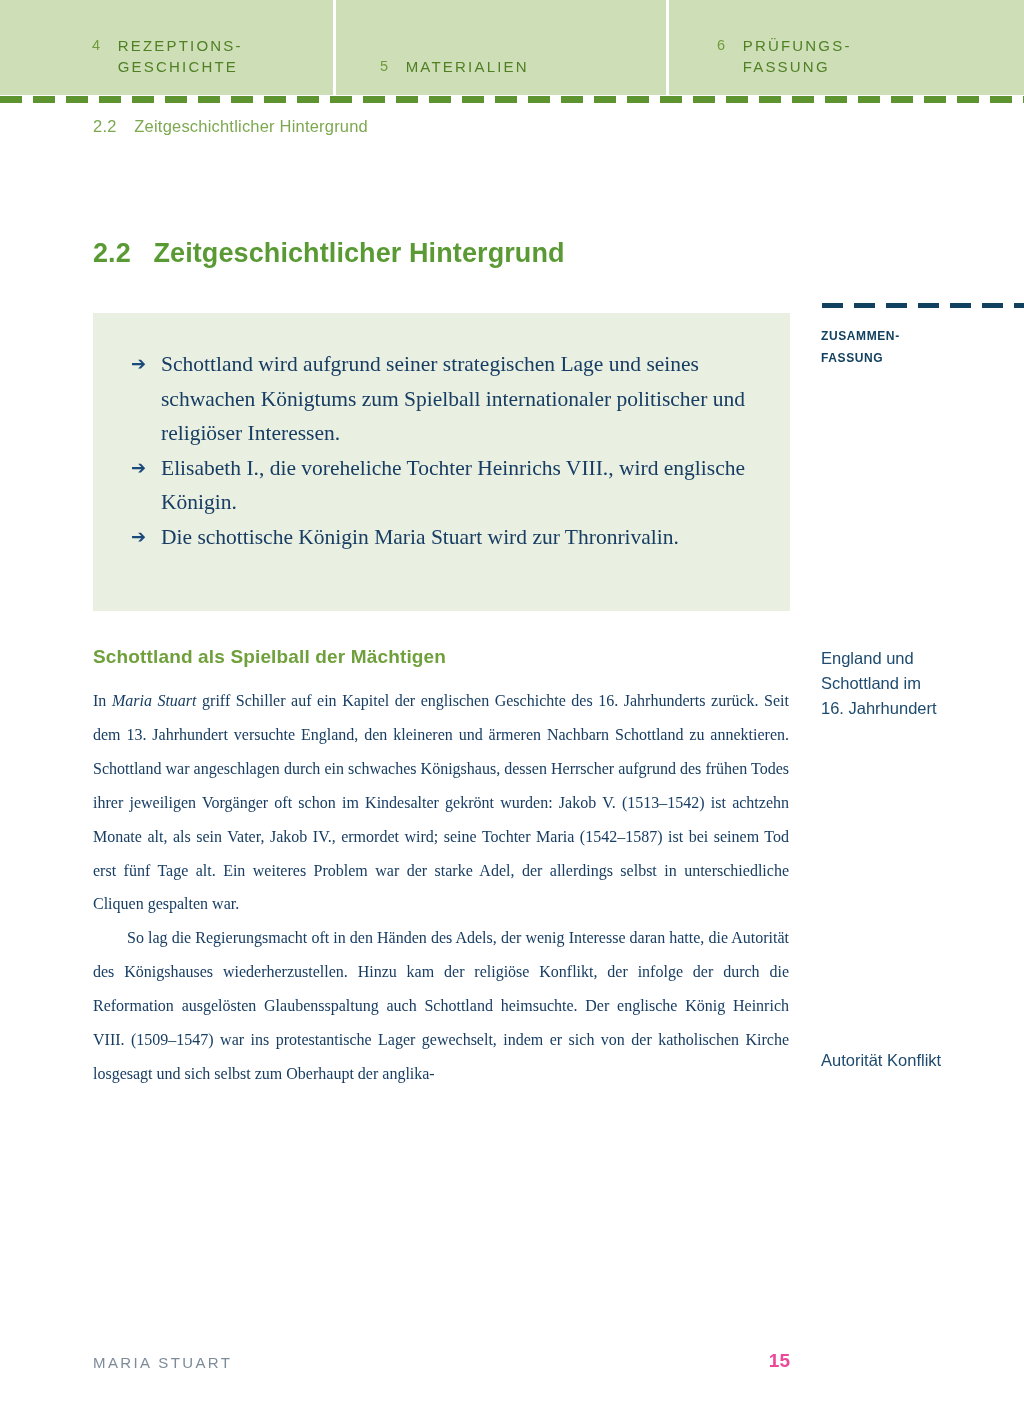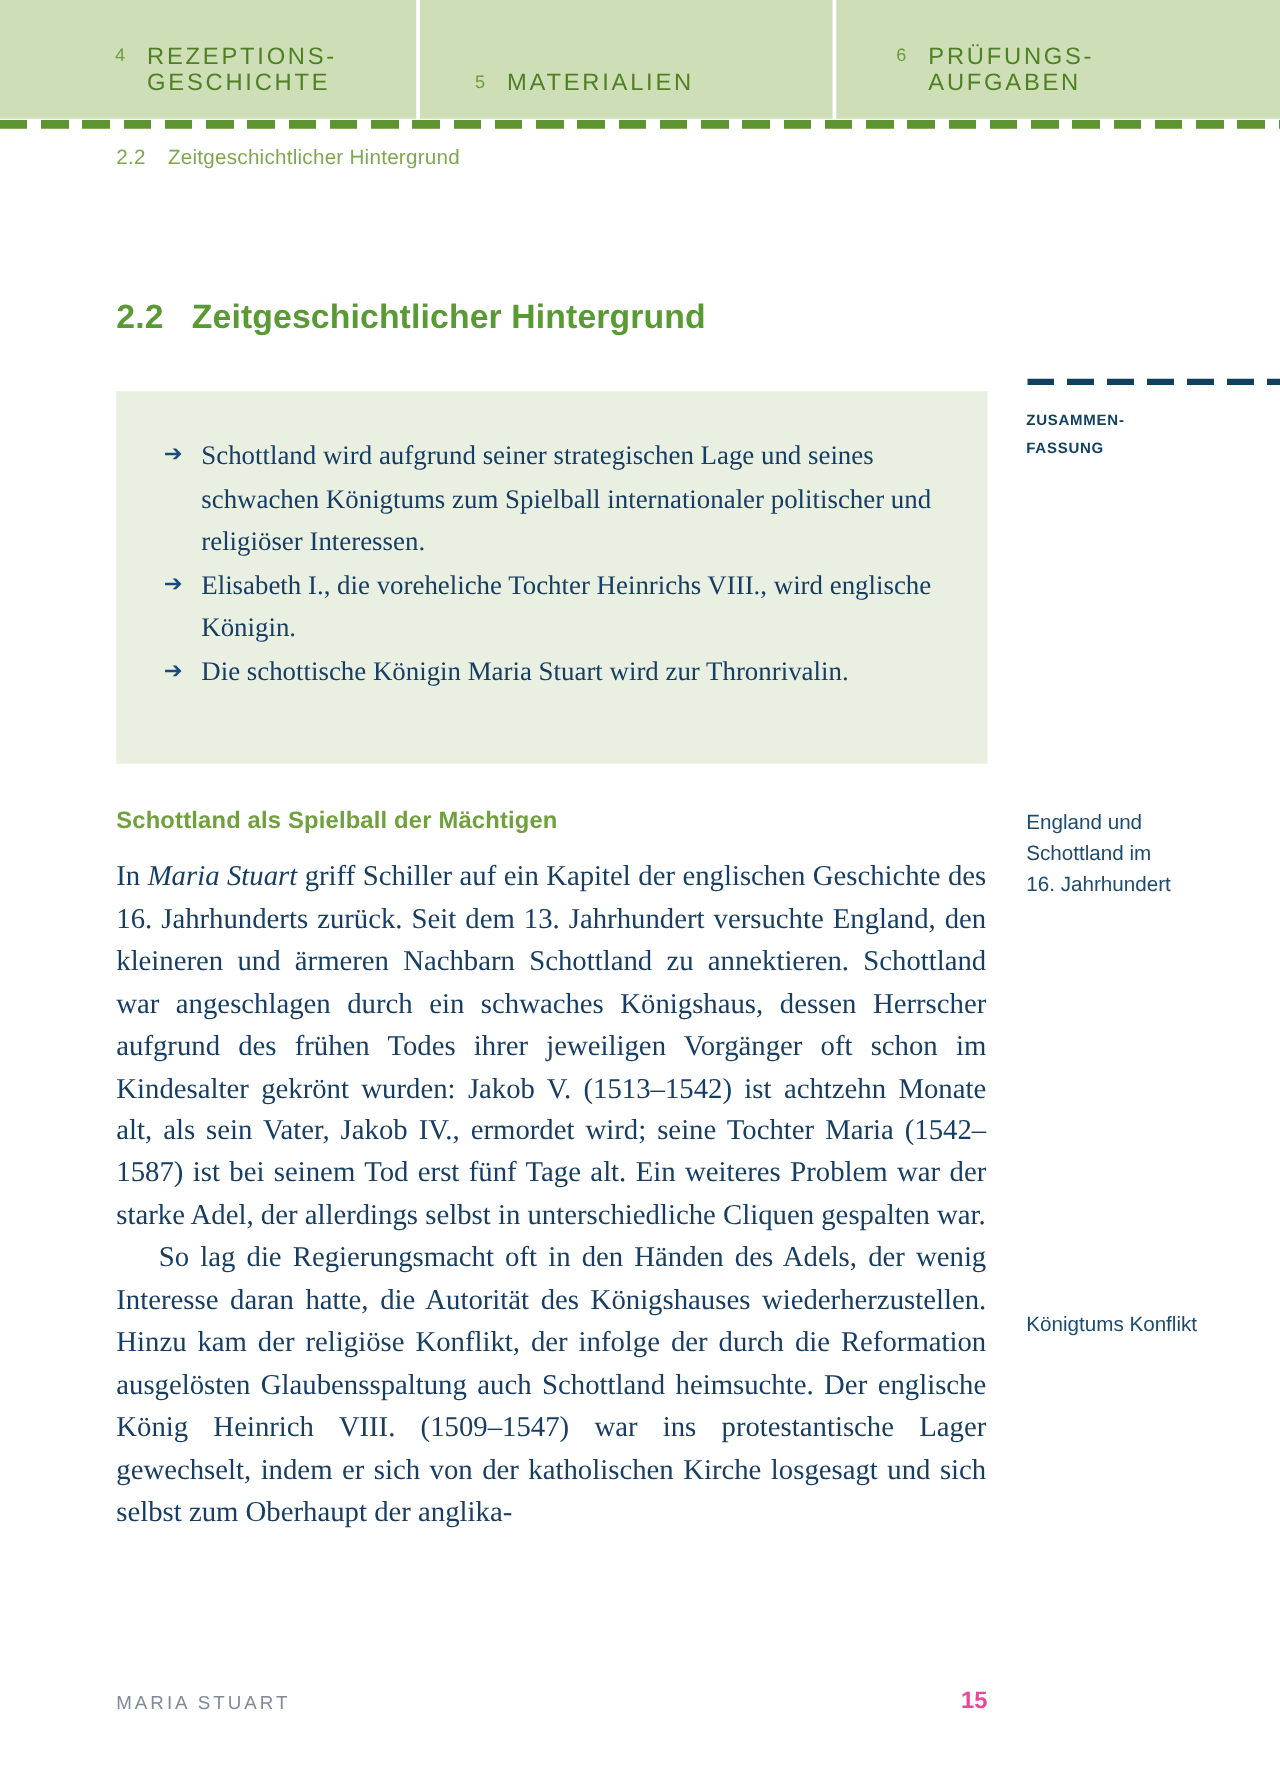--- a/index.html
+++ b/index.html
@@ -44,21 +44,21 @@
   .tab-num {
     color: #6f9c3d;
     font-size: 14.5px;
     letter-spacing: 1.6px;
     line-height: 21px;
     margin-right: 16px;
     font-weight: 400;
   }
   .tab-label {
     color: #4f8024;
-    font-size: 19px;
+    font-size: 15px;
     letter-spacing: 2.2px;
     line-height: 21px;
     font-weight: 400;
     white-space: pre-line;
   }
   .tab-1 .tab-inner { margin-left: 92px; }
   .tab-2 .tab-inner { margin-left: 44px; }
   .tab-3 .tab-inner { margin-left: 48px; }
 
   
@@ -185,21 +185,21 @@
   }
 
   
   .body-col {
     position: absolute;
     left: 93px;
     top: 684px;
     width: 696px;
     font-family: "Liberation Serif", serif;
     color: #173d63;
-    font-size: 23px;
+    font-size: 16px;
     line-height: 33.9px;
     text-align: justify;
     text-justify: inter-word;
   }
   .body-col p { margin: 0; }
   .body-col p.indent { text-indent: 34px; }
   .body-col i { font-style: italic; }
 
   
   .footer-title {
@@ -242,21 +242,21 @@
       <span class="tab-label">MATERIALIEN</span>
     </div>
   </div>
 
   <div class="tab-gap"></div>
 
   <div class="tab tab-3">
     <div class="tab-inner">
       <span class="tab-num">6</span>
       <span class="tab-label">PRÜFUNGS-
-AUFGABEN</span>
+FASSUNG</span>
     </div>
   </div>
 </div>
 
 <div class="rule-dashed-green"></div>
 
 <div class="running-head">
   <span class="rh-num">2.2</span>
   <span>Zeitgeschichtlicher Hintergrund</span>
 </div>
@@ -290,16 +290,16 @@
 <div class="section-heading">Schottland als Spielball der Mächtigen</div>
 
 <div class="body-col">
   <p><span>In </span><i>Maria Stuart</i><span> griff Schiller auf ein Kapitel der englischen Geschichte des 16. Jahrhunderts zurück. Seit dem 13. Jahrhundert versuchte England, den kleineren und ärmeren Nachbarn Schottland zu annektieren. Schottland war angeschlagen durch ein schwaches Königshaus, dessen Herrscher aufgrund des frühen Todes ihrer jeweiligen Vorgänger oft schon im Kindesalter gekrönt wurden: Jakob V. (1513–1542) ist achtzehn Monate alt, als sein Vater, Jakob IV., ermordet wird; seine Tochter Maria (1542–1587) ist bei seinem Tod erst fünf Tage alt. Ein weiteres Problem war der starke Adel, der allerdings selbst in unterschiedliche Cliquen gespalten war.</span></p>
   <p class="indent">So lag die Regierungsmacht oft in den Händen des Adels, der wenig Interesse daran hatte, die Autorität des Königshauses wiederherzustellen. Hinzu kam der religiöse Konflikt, der infolge der durch die Reformation ausgelösten Glaubensspaltung auch Schottland heimsuchte. Der englische König Heinrich VIII. (1509–1547) war ins protestantische Lager gewechselt, indem er sich von der katholischen Kirche losgesagt und sich selbst zum Oberhaupt der anglika-</p>
 </div>
 
 <div class="margin-note margin-note-1">England und
 Schottland im
 16. Jahrhundert</div>
-<div class="margin-note margin-note-2">Königtums Konflikt</div>
+<div class="margin-note margin-note-2">Autorität Konflikt</div>
 
 <div class="footer-title">MARIA STUART</div>
 <div class="footer-page">15</div>
 
 </body></html>

